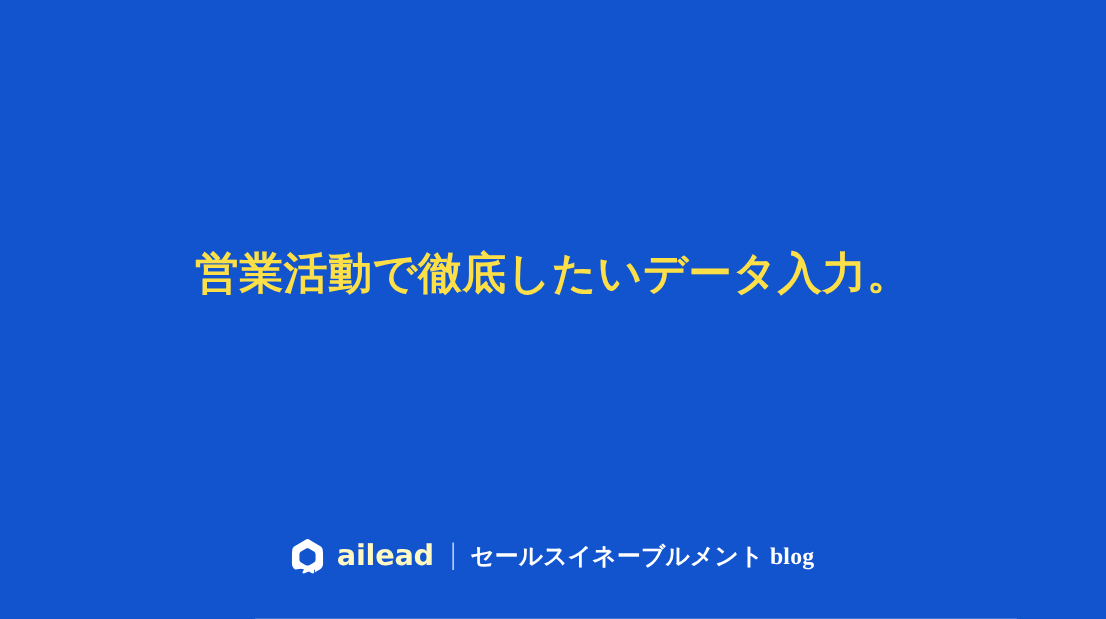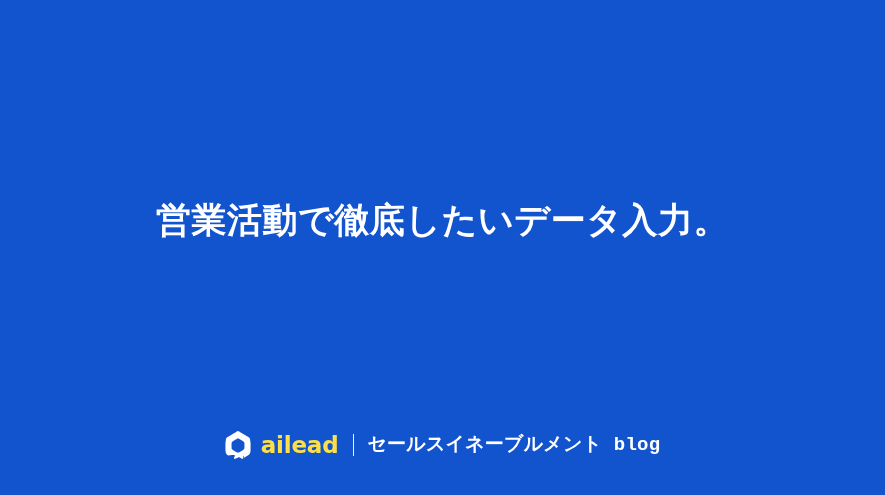--- a/index.html
+++ b/index.html
@@ -31,22 +31,22 @@
   #title-block {
     position: absolute;
     left: 0;
     top: 186px;
     width: 885px;
     text-align: center;
   }
 
   .title-line {
     display: block;
-    color: #ffffff;
-    font-family: Liberation Serif, serif;
+    color: #fde047;
+    font-family: Liberation Mono, monospace;
     font-weight: 700;
     font-size: 35px;
     line-height: 70px;
     letter-spacing: 0.5px;
     white-space: nowrap;
   }
 
   
   #brand-lockup {
     position: absolute;
@@ -63,41 +63,41 @@
 
   #logo-mark {
     width: 26px;
     height: 28px;
     flex: 0 0 auto;
     display: block;
     margin-right: 10px;
   }
 
   #wordmark {
-    color: #fde047;
+    color: #fef9c3;
     font-family: "DejaVu Sans", "Liberation Sans", sans-serif;
     font-weight: 700;
     font-size: 23px;
     letter-spacing: -0.2px;
     line-height: 1;
     white-space: nowrap;
   }
 
   #brand-divider {
     width: 1px;
     height: 22px;
     background: #ffffff;
     opacity: 0.92;
     margin: 0 13px 0 15px;
     flex: 0 0 auto;
   }
 
   #tagline {
     color: #ffffff;
-    font-family: Liberation Mono, monospace;
+    font-family: Liberation Serif, serif;
     font-weight: 700;
     font-size: 19px;
     letter-spacing: 0.2px;
     line-height: 1;
     white-space: nowrap;
   }
 </style>
 </head>
 <body>
 

